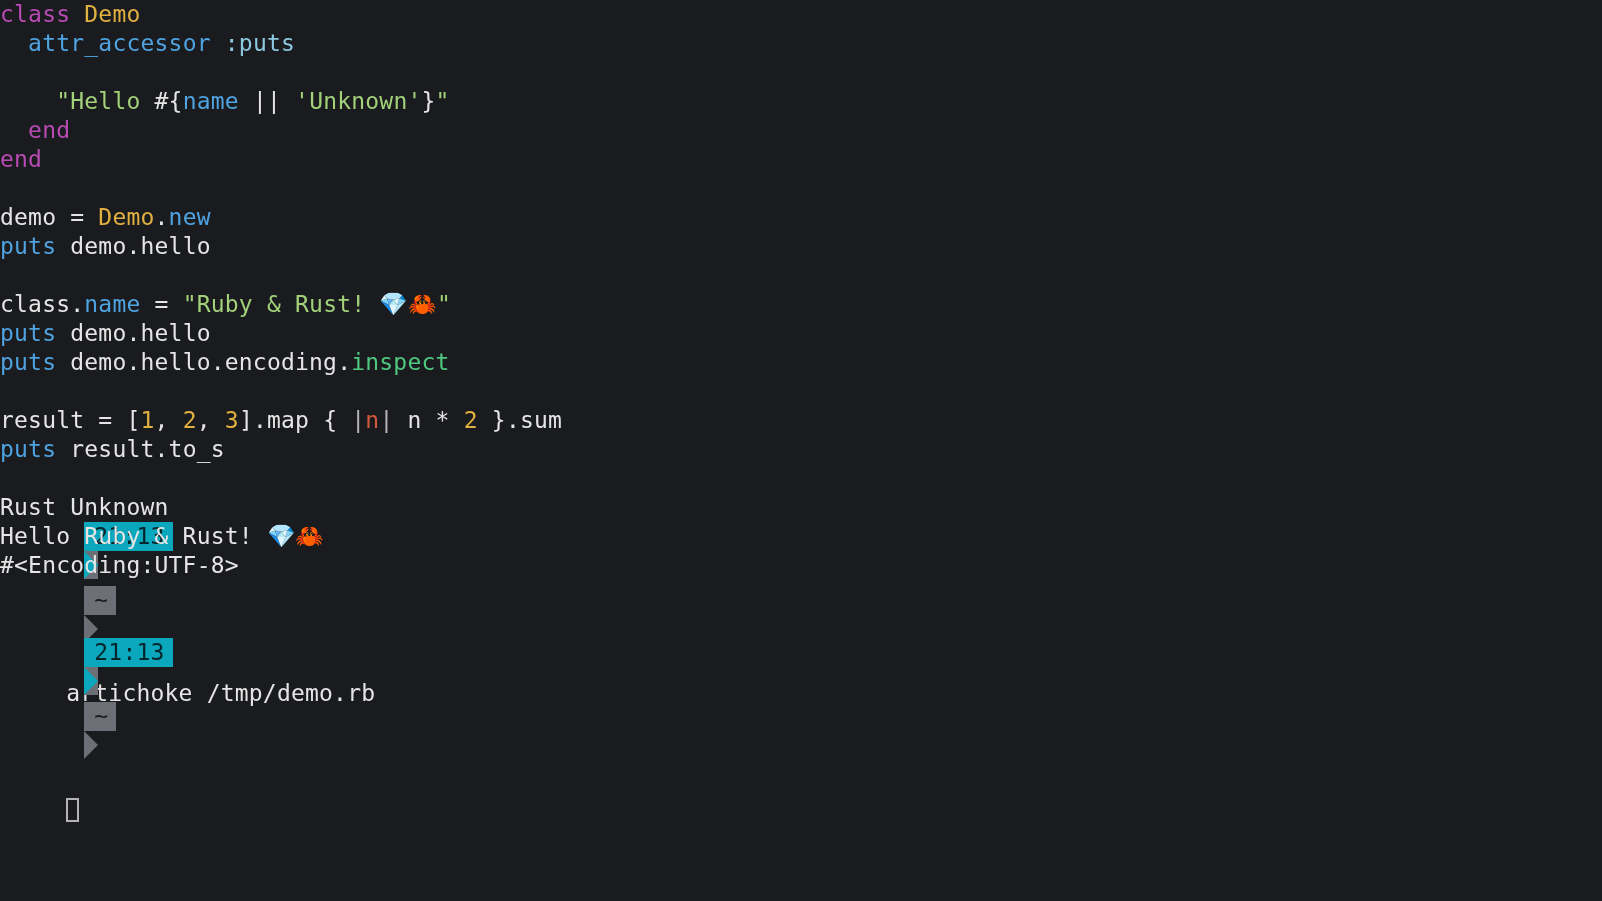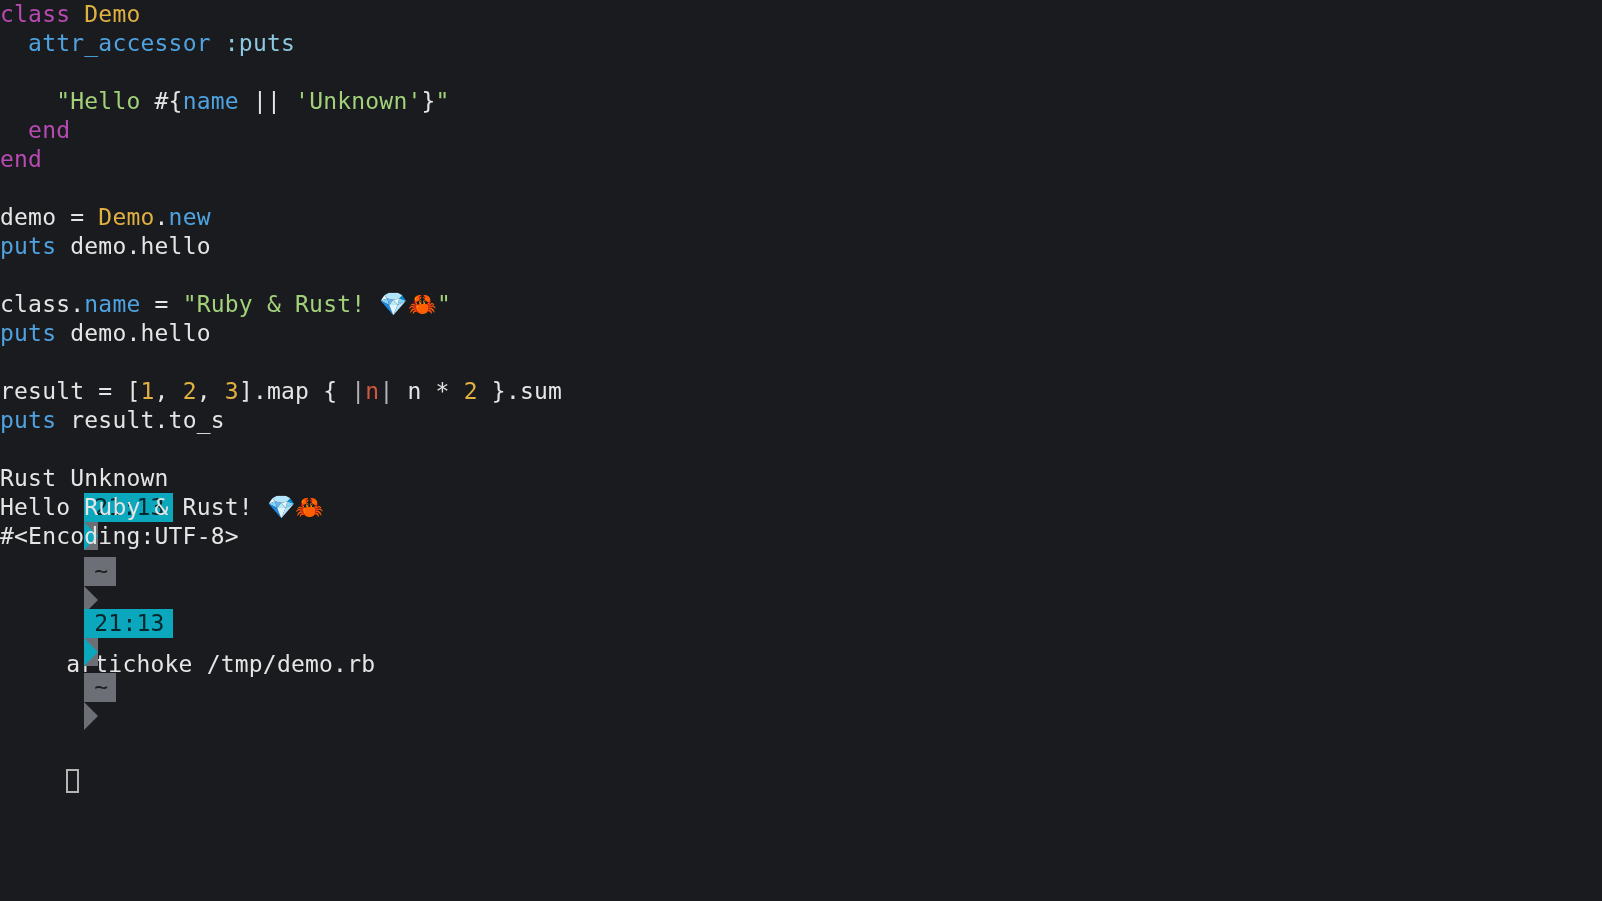--- a/index.html
+++ b/index.html
@@ -97,20 +97,21 @@
   <div class="row"><span></span></div>
   <div class="row"><span>    </span><span class="str">"</span><span class="str">Hello </span><span>#{</span><span class="mth">name</span><span> || </span><span class="str">'Unknown'</span><span>}</span><span class="str">"</span></div>
   <div class="row"><span>  </span><span class="kw">end</span></div>
   <div class="row"><span class="kw">end</span></div>
   <div class="row"><span></span></div>
   <div class="row"><span>demo = </span><span class="cnst">Demo</span><span>.</span><span class="mth">new</span></div>
   <div class="row"><span class="mth">puts</span><span> demo.hello</span></div>
   <div class="row"><span></span></div>
   <div class="row"><span>class.</span><span class="mth">name</span><span> = </span><span class="str">"Ruby &amp; Rust! 💎🦀"</span></div>
   <div class="row"><span class="mth">puts</span><span> demo.hello</span></div>
+  <div class="row"><span class="mth">puts</span><span> demo.hello.encoding.</span><span class="insp">inspect</span></div>
   <div class="row"><span></span></div>
   <div class="row"><span>result = [</span><span class="cnst">1</span><span>, </span><span class="cnst">2</span><span>, </span><span class="cnst">3</span><span>].map { </span><span class="bar">|</span><span class="par">n</span><span class="bar">|</span><span> n * </span><span class="cnst">2</span><span> }.sum</span></div>
   <div class="row"><span class="mth">puts</span><span> result.to_s</span></div>
 
   <div class="row">
     <span class="prompt">
       <span class="seg seg-time">21:13</span>
       <span class="arrow arrow-time"></span>
       <span class="seg seg-dir">~</span>
       <span class="arrow arrow-dir"></span>

